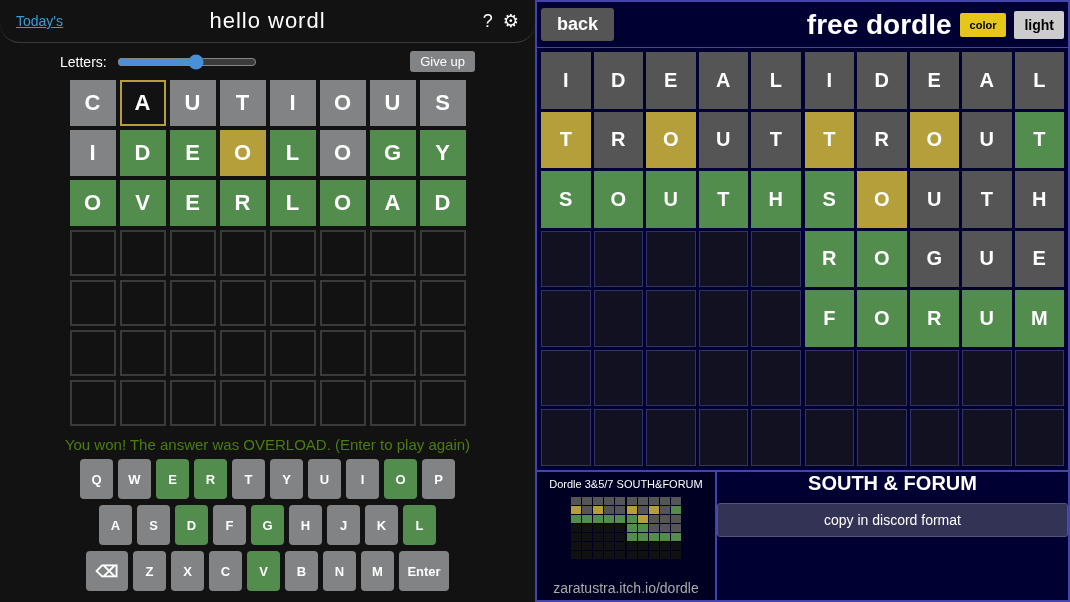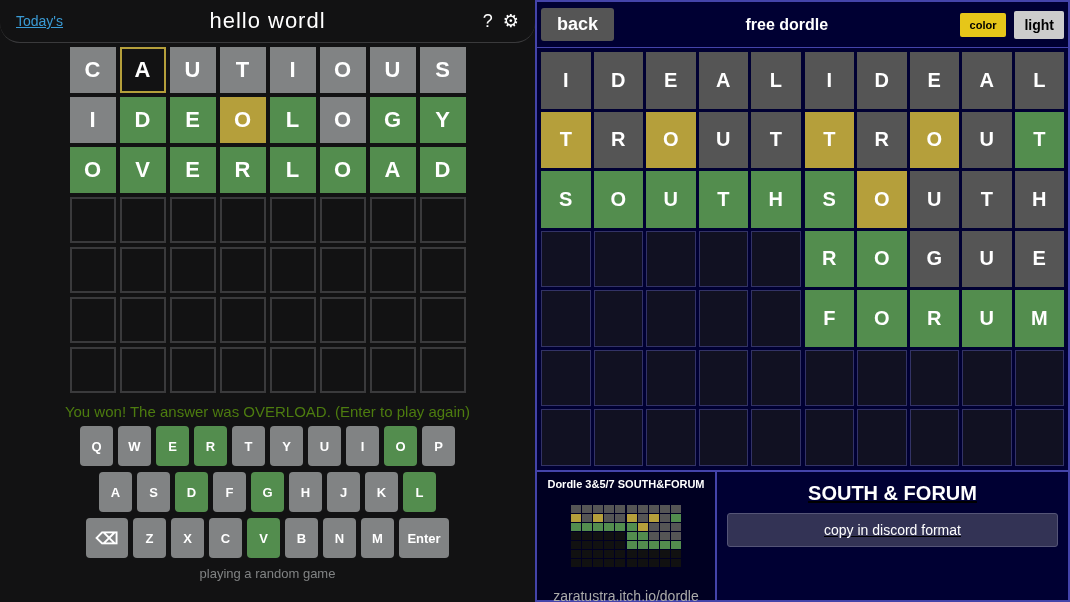--- a/index.html
+++ b/index.html
@@ -201,23 +201,23 @@
       border: none;
       padding: 6px 16px;
       font-size: 18px;
       font-weight: bold;
       border-radius: 3px;
       cursor: pointer;
     }
 
     .free-dordle-title {
       flex: 1;
-      text-align: center;
-      color: #ffffff;
-      font-size: 16px;
+      text-align: right;
+      color: #ffffff;
+      font-size: 28px;
       font-weight: bold;
     }
 
     .color-btn {
       background: #e6c619;
       color: #000;
       border: none;
       padding: 6px 10px;
       font-size: 11px;
       font-weight: bold;
@@ -286,22 +286,21 @@
       padding: 6px;
       border-right: 2px solid #4444aa;
       display: flex;
       flex-direction: column;
       align-items: center;
     }
 
     .result-title {
       color: #ffffff;
       font-size: 11px;
-      margin-bottom: 15px;
-      font-weight: bold;
+      margin-bottom: 7px;
     }
 
     .result-grid-container {
       display: flex;
       gap: 2px;
     }
 
     .result-mini-grid {
       display: grid;
       grid-template-columns: repeat(5, 10px);
@@ -321,23 +320,21 @@
     .result-url {
       color: #aaaaaa;
       font-size: 14px;
       margin-top: 21px;
     }
 
     .result-right {
       flex: 1;
       display: flex;
       flex-direction: column;
-      padding: 10px;
       gap: 8px;
-      text-decoration: underline;
     }
 
     .answer-label {
       color: #ffffff;
       font-size: 20px;
       font-weight: bold;
       text-align: center;
     }
 
     .action-btn {
@@ -357,20 +354,27 @@
 <div class="left-panel">
   <div class="left-header">
     <span class="todays-link">Today's</span>
     <span class="left-title">hello wordl</span>
     <div class="left-header-icons">
       <span class="header-icon">?</span>
       <span class="header-icon">⚙</span>
     </div>
   </div>
 
+  <div class="letters-row">
+    <span class="letters-label">Letters:</span>
+    <div class="slider-container">
+      <input type="range" class="letters-slider" min="4" max="11" value="8" style="">
+    </div>
+    <button class="give-up-btn">Give up</button>
+  </div>
 
   <div class="word-grid" id="left-grid">
       <div class="cell gray">C</div>
       <div class="cell yellow-border">A</div>
       <div class="cell gray">U</div>
       <div class="cell gray">T</div>
       <div class="cell gray">I</div>
       <div class="cell gray">O</div>
       <div class="cell gray">U</div>
       <div class="cell gray">S</div>

